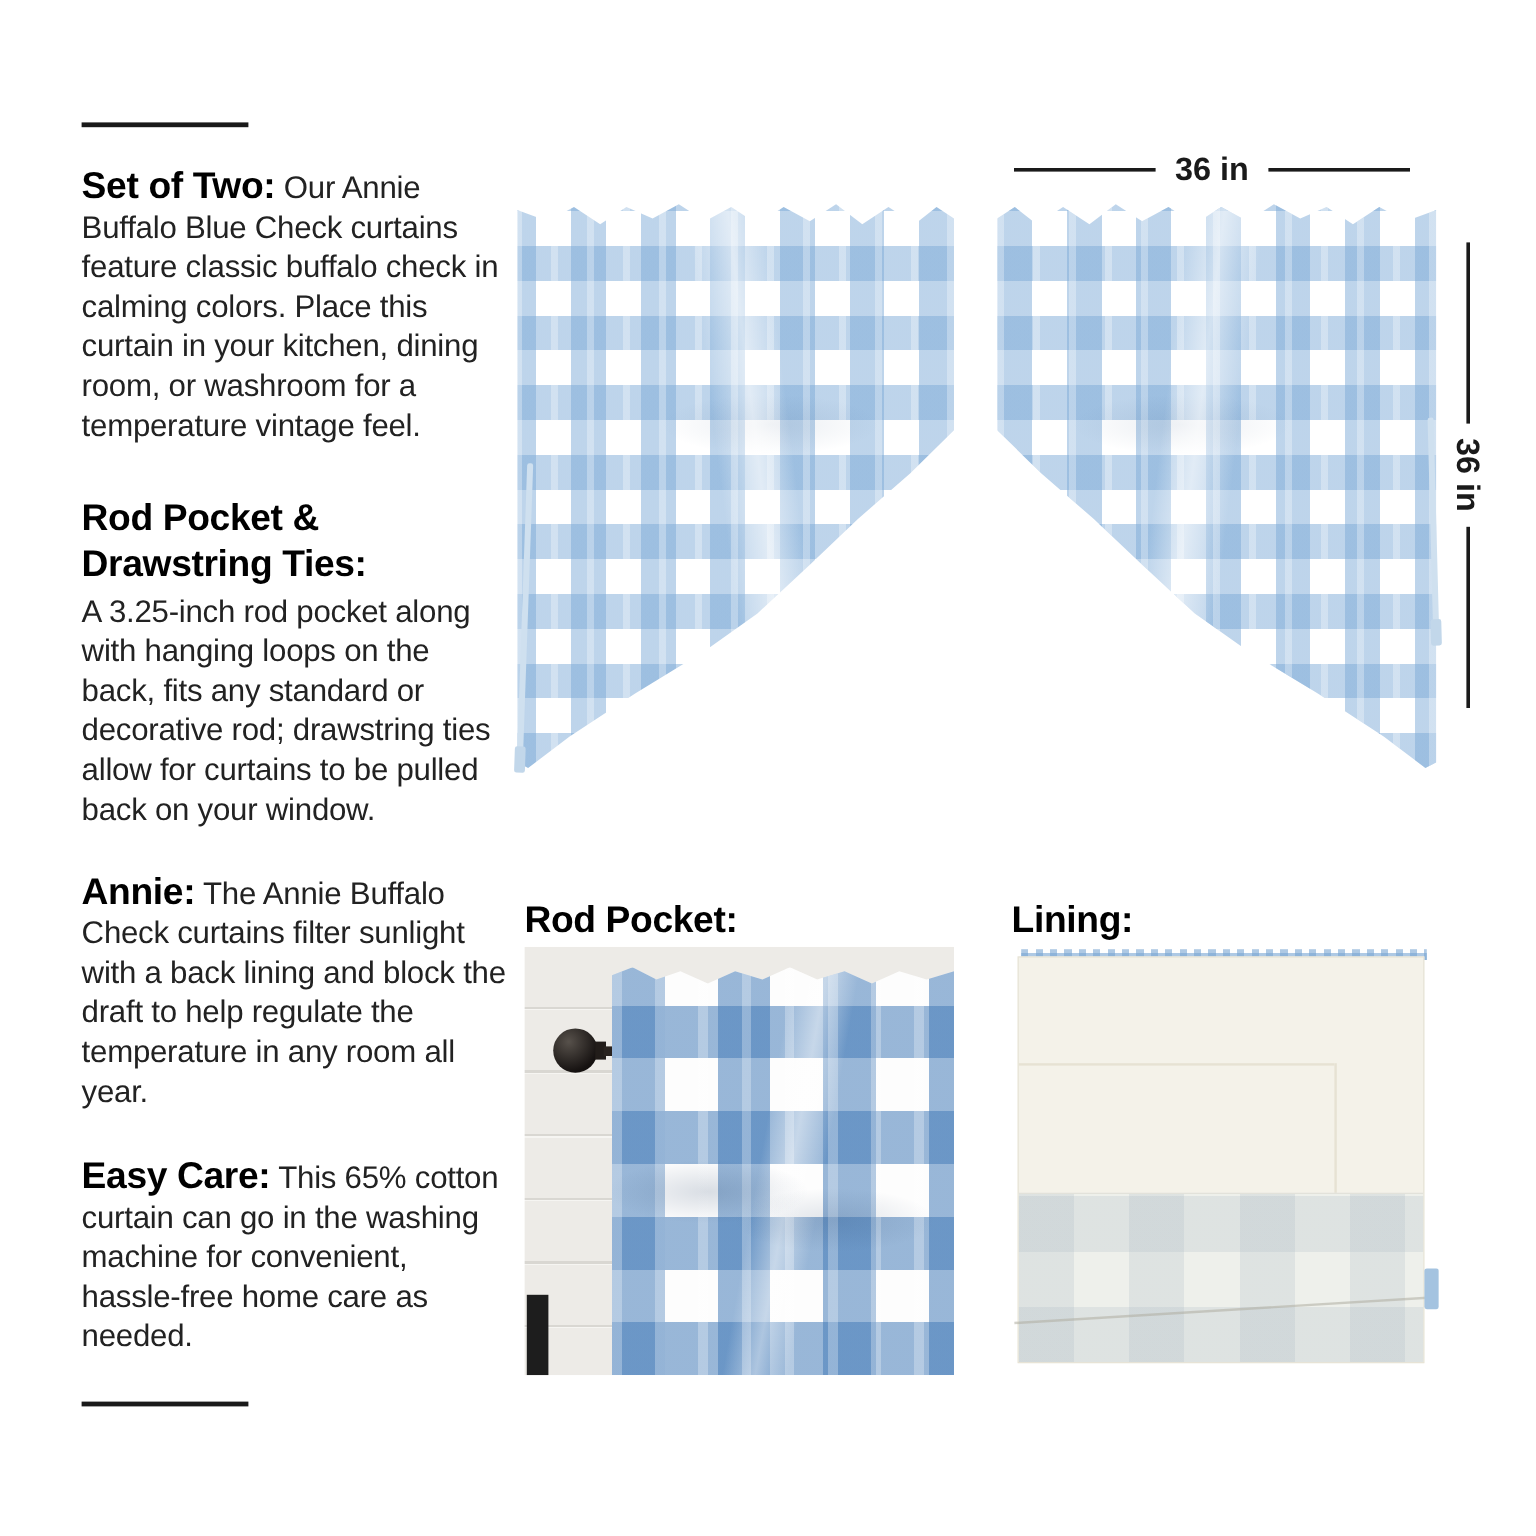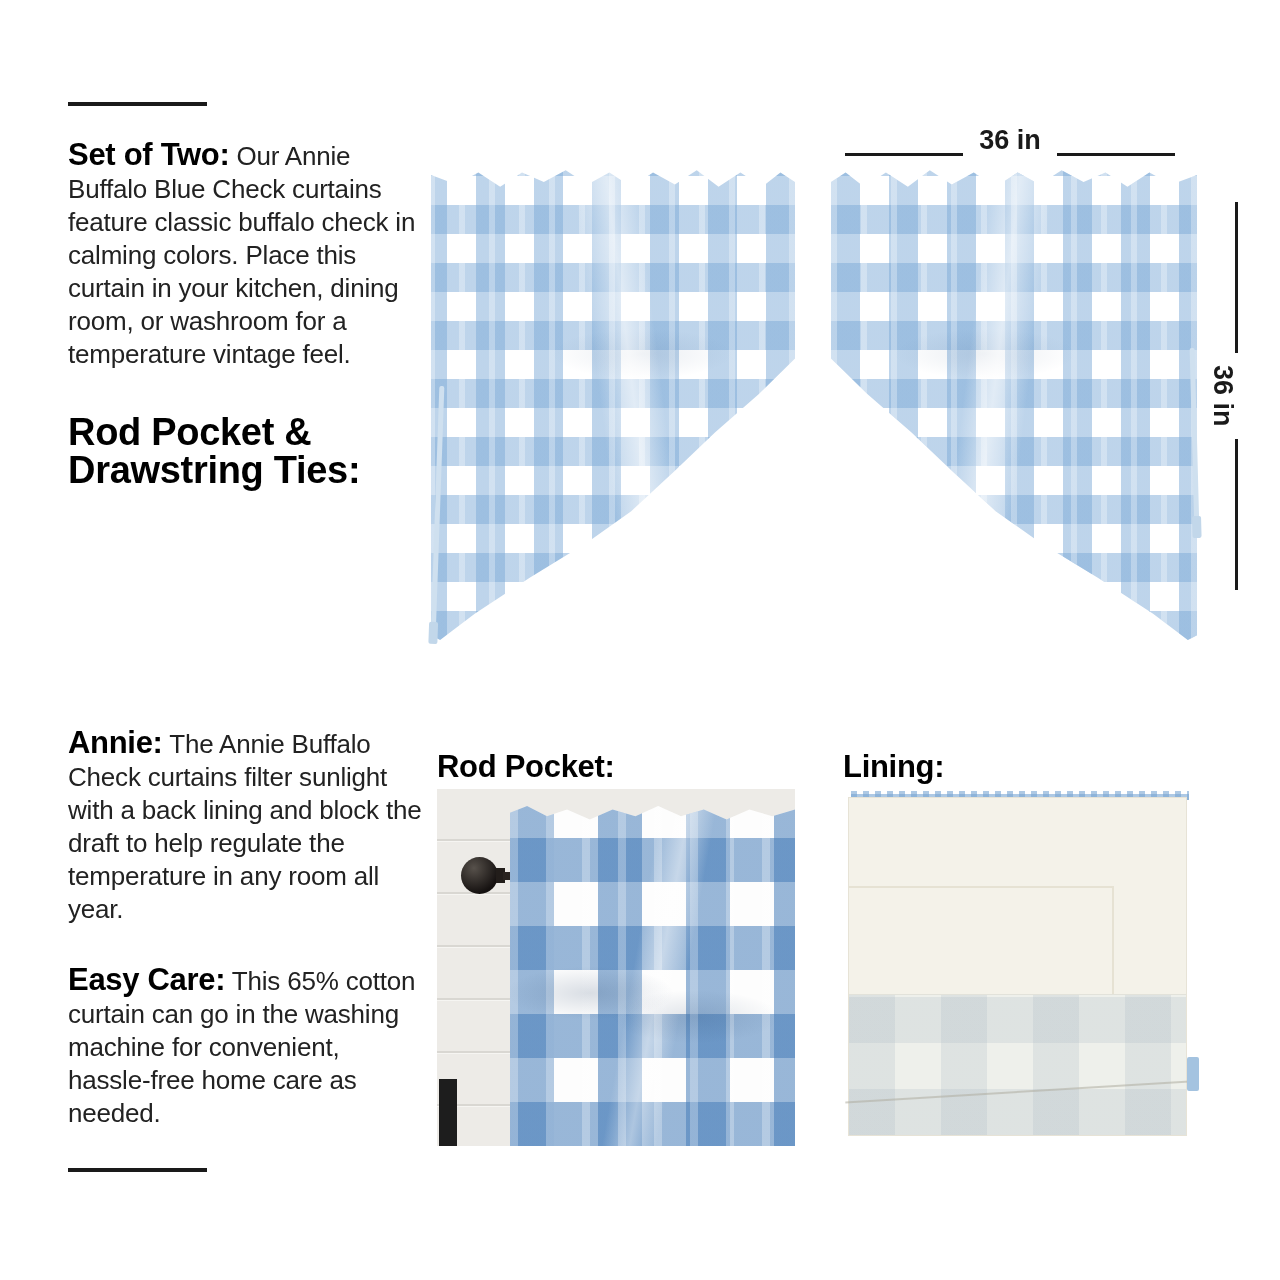--- a/index.html
+++ b/index.html
@@ -7,27 +7,27 @@
     position:relative;width:1280px;height:1280px;background:#ffffff;overflow:hidden;
     font-family:"Liberation Sans", sans-serif;color:#1b1b1b;
   }
   
   .rule{position:absolute;left:68px;width:139px;height:4px;background:#1a1a1a;}
   .rule-top{top:102px;}
   .rule-bottom{top:1168px;}
   .sec{position:absolute;left:68px;width:356px;font-size:26px;line-height:33px;color:#222222;letter-spacing:-0.2px;}
   .sec p{margin:0;}
   .sec strong{font-size:31px;color:#000000;letter-spacing:-0.3px;}
-  .sec .blockhead{display:block;font-size:38px;line-height:38px;color:#000000;margin-bottom:4px;}
+  .sec .blockhead{display:block;font-size:31px;line-height:38px;color:#000000;margin-bottom:4px;}
   .sec1{top:138px;}
   .sec2{top:413px;}
   .sec3{top:726px;}
   .sec4{top:963px;}
   
-  .dim{position:absolute;display:flex;align-items:flex-end;color:#1a1a1a;}
+  .dim{position:absolute;display:flex;align-items:center;color:#1a1a1a;}
   .dim .dlabel{font-weight:bold;font-size:27px;white-space:nowrap;}
   .dim .dline{background:#1a1a1a;flex:1;}
   .dim-top{left:845px;top:126px;width:330px;height:30px;}
   .dim-top .dline{height:3px;}
   .dim-top .dlabel{margin:0 16px;}
   .dim-right{left:1208px;top:202px;height:388px;width:30px;flex-direction:column;}
   .dim-right .dline{width:3px;}
   .dim-right .dlabel{writing-mode:vertical-rl;margin:12px 0;}
   
   .swag{
@@ -108,21 +108,21 @@
 
 <div id="canvas">
 
   <div class="rule rule-top"></div>
 
   <section class="sec sec1">
     <p><strong>Set of Two:</strong> <span>Our Annie Buffalo Blue Check curtains feature classic buffalo check in calming colors. Place this curtain in your kitchen, dining room, or washroom for a temperature vintage feel.</span></p>
   </section>
 
   <section class="sec sec2">
-    <p><strong class="blockhead">Rod Pocket &amp; Drawstring Ties:</strong></p>
+    <p><strong class="blockhead">Rod Pocket &amp; Drawstring Ties:</strong><span>A 3.25-inch rod pocket along with hanging loops on the back, fits any standard or decorative rod; drawstring ties allow for curtains to be pulled back on your window.</span></p>
   </section>
 
   <section class="sec sec3">
     <p><strong>Annie:</strong> <span>The Annie Buffalo Check curtains filter sunlight with a back lining and block the draft to help regulate the temperature in any room all year.</span></p>
   </section>
 
   <section class="sec sec4">
     <p><strong>Easy Care:</strong> <span>This 65% cotton curtain can go in the washing machine for convenient, hassle-free home care as needed.</span></p>
   </section>
 

